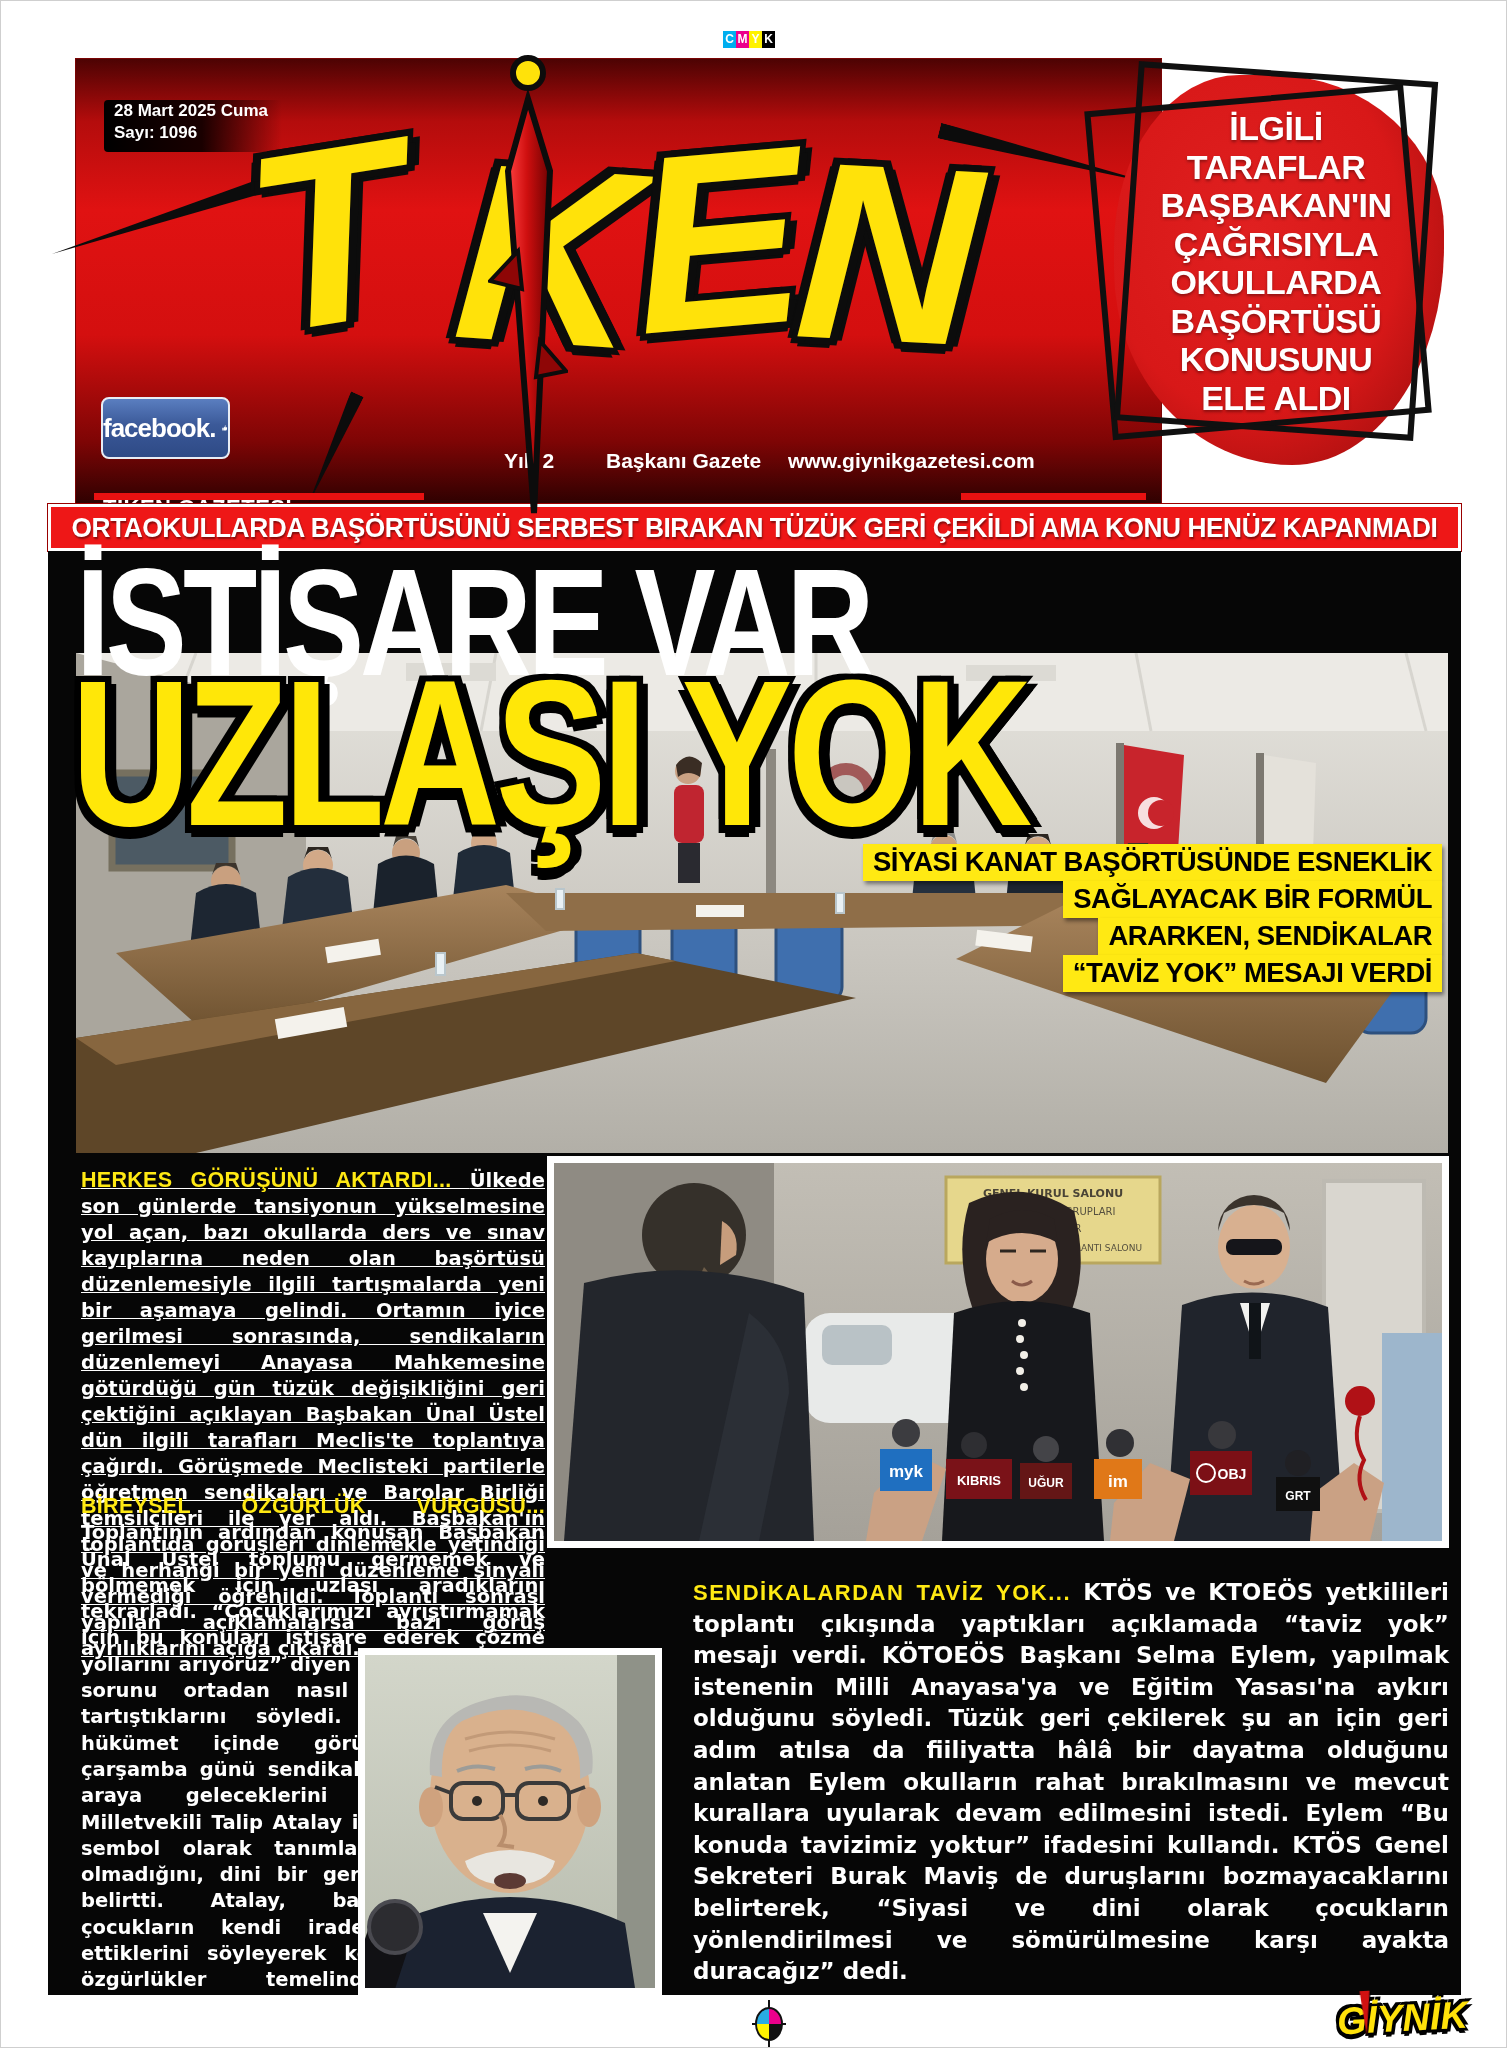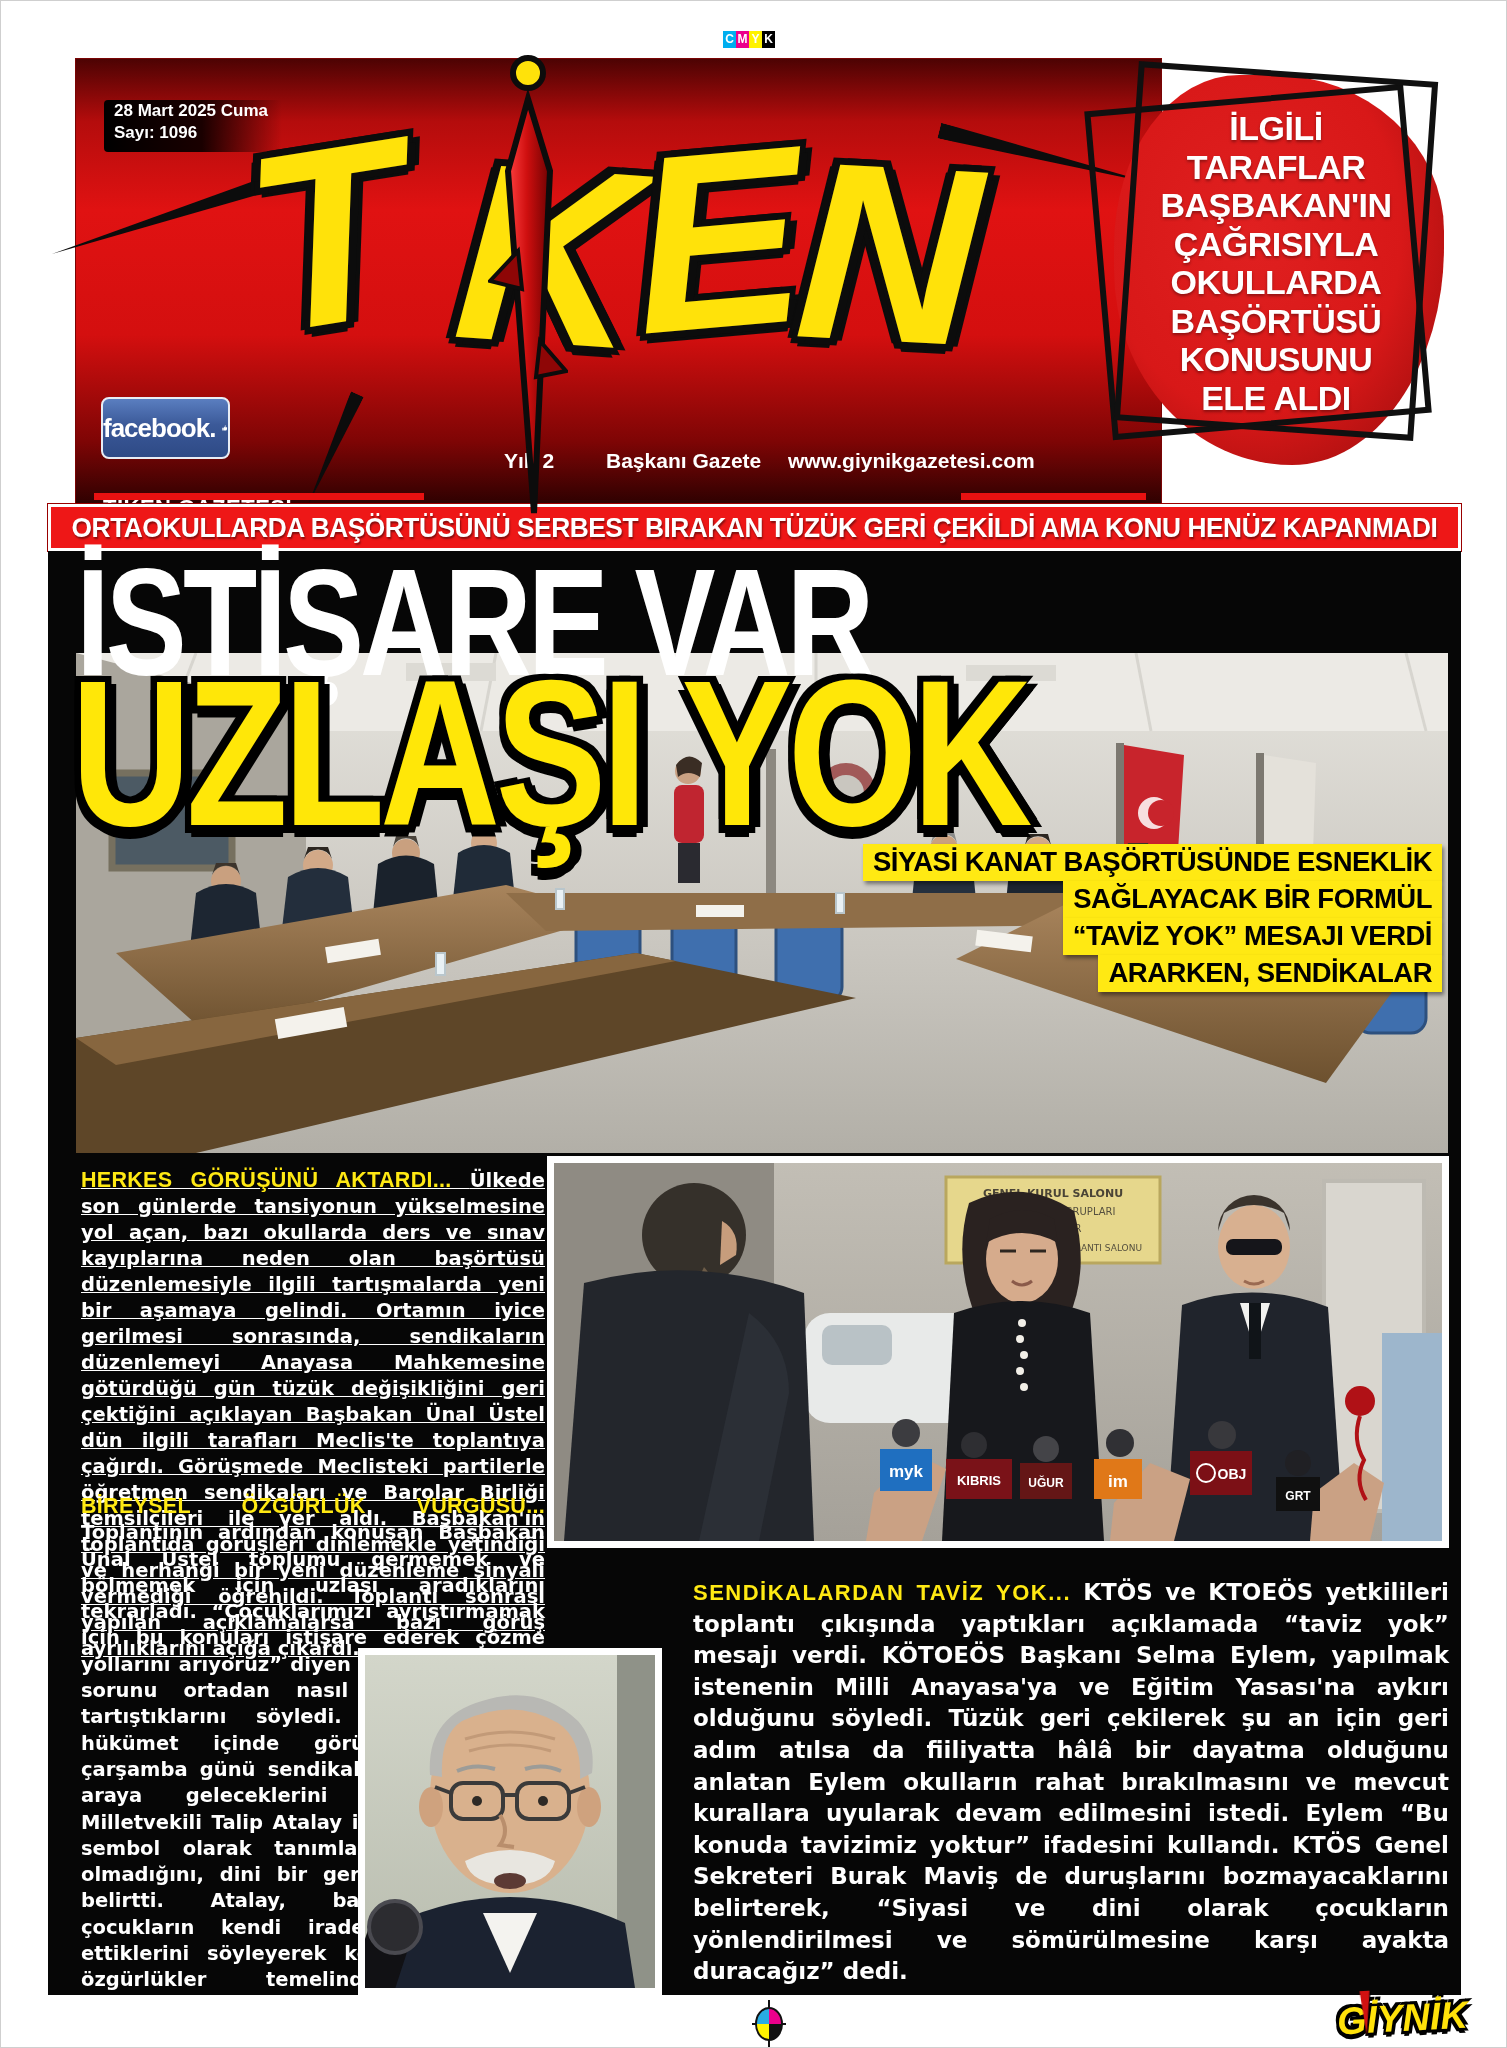--- a/index.html
+++ b/index.html
@@ -290,22 +290,22 @@
           <rect x="360" y="300" width="9" height="22"></rect>
       </g>
     </svg>
   </div>
 
   <div class="headline2">UZLAŞI YOK</div>
 
   <div class="subhead">
     <div class="sh-line"><span>SİYASİ KANAT BAŞÖRTÜSÜNDE ESNEKLİK</span></div>
     <div class="sh-line"><span>SAĞLAYACAK BİR FORMÜL</span></div>
+    <div class="sh-line"><span>ARARKEN, SENDİKALAR</span></div>
     <div class="sh-line"><span>“TAVİZ YOK” MESAJI VERDİ</span></div>
-    <div class="sh-line"><span>ARARKEN, SENDİKALAR</span></div>
   </div>
 
   <p class="article art1"><span class="lead">HERKES GÖRÜŞÜNÜ AKTARDI... </span><span>Ülkede son günlerde tansiyonun yükselmesine yol açan, bazı okullarda ders ve sınav kayıplarına neden olan başörtüsü düzenlemesiyle ilgili tartışmalarda yeni bir aşamaya gelindi. Ortamın iyice gerilmesi sonrasında, sendikaların düzenlemeyi Anayasa Mahkemesine götürdüğü gün tüzük değişikliğini geri çektiğini açıklayan Başbakan Ünal Üstel dün ilgili tarafları Meclis'te toplantıya çağırdı. Görüşmede Meclisteki partilerle öğretmen sendikaları ve Barolar Birliği temsilcileri ile yer aldı. Başbakan'ın toplantıda görüşleri dinlemekle yetindiği ve herhangi bir yeni düzenleme sinyali vermediği öğrenildi. Toplantı sonrası yapılan açıklamalarsa bazı görüş ayrılıklarını açığa çıkardı.</span></p>
 
   <p class="article art2"><span class="lead">BİREYSEL ÖZGÜRLÜK VURGUSU... </span><span>Toplantının ardından konuşan Başbakan Ünal Üstel toplumu germemek ve bölmemek için uzlaşı aradıklarını tekrarladı. “Çocuklarımızı ayrıştırmamak için bu konuları istişare ederek çözme yollarını arıyoruz” diyen Üstel, toplantıda sorunu ortadan nasıl kaldıracaklarını tartıştıklarını söyledi. Üstel, konuyu hükümet içinde görüşeceklerini ve çarşamba günü sendikalarla yeniden bir araya geleceklerini bildirdi. YDP Milletvekili Talip Atalay ise başörtüsünün sembol olarak tanımlanmasının doğru olmadığını, dini bir gereklilik olduğunu belirtti. Atalay, başını bağlayan çocukların kendi iradeleriyle hareket ettiklerini söyleyerek konunun bireysel özgürlükler temelinde çözülmesi gerektiğini ifade etti.</span></p>
 
   <div class="photo2">
     <svg width="888" height="378" viewBox="0 0 888 378">
       <defs>
         <linearGradient id="pw" x1="0" y1="0" x2="0" y2="1">

